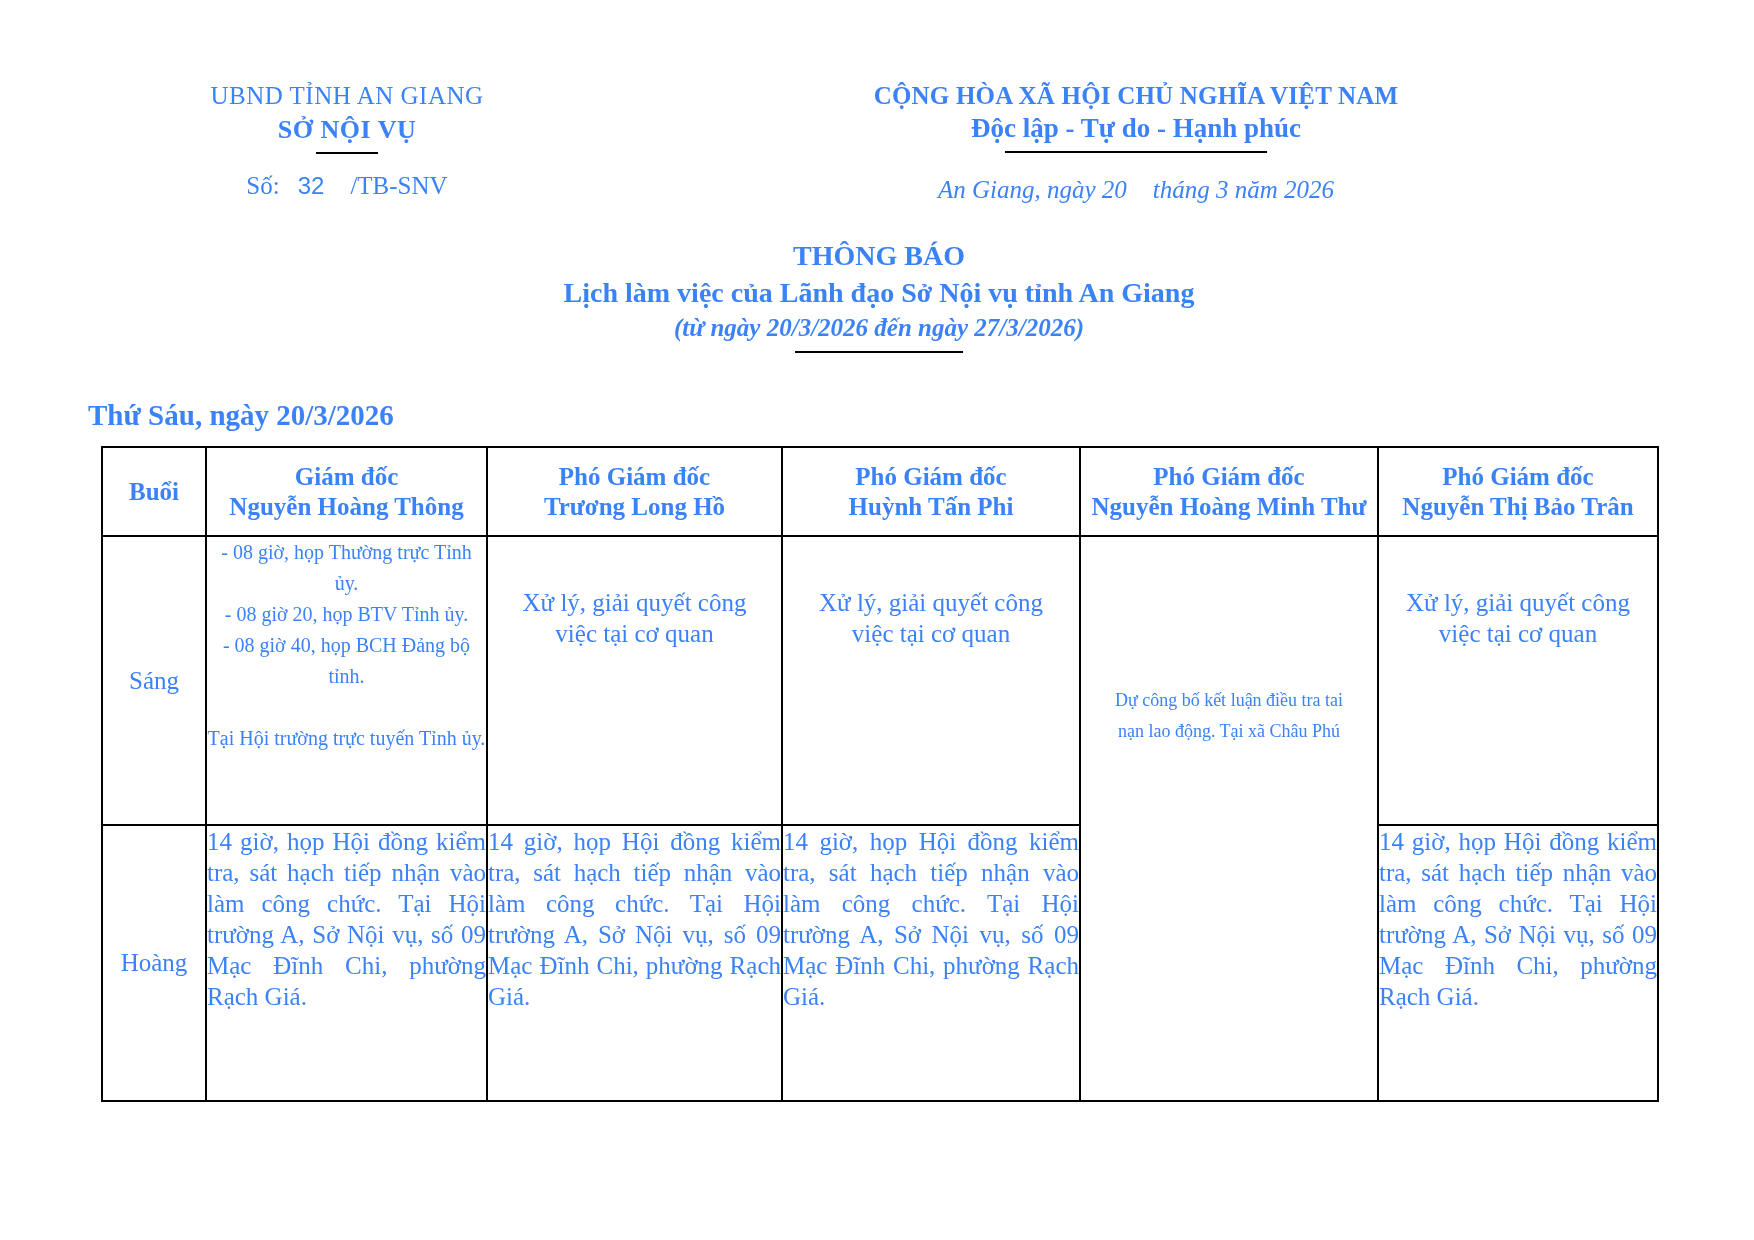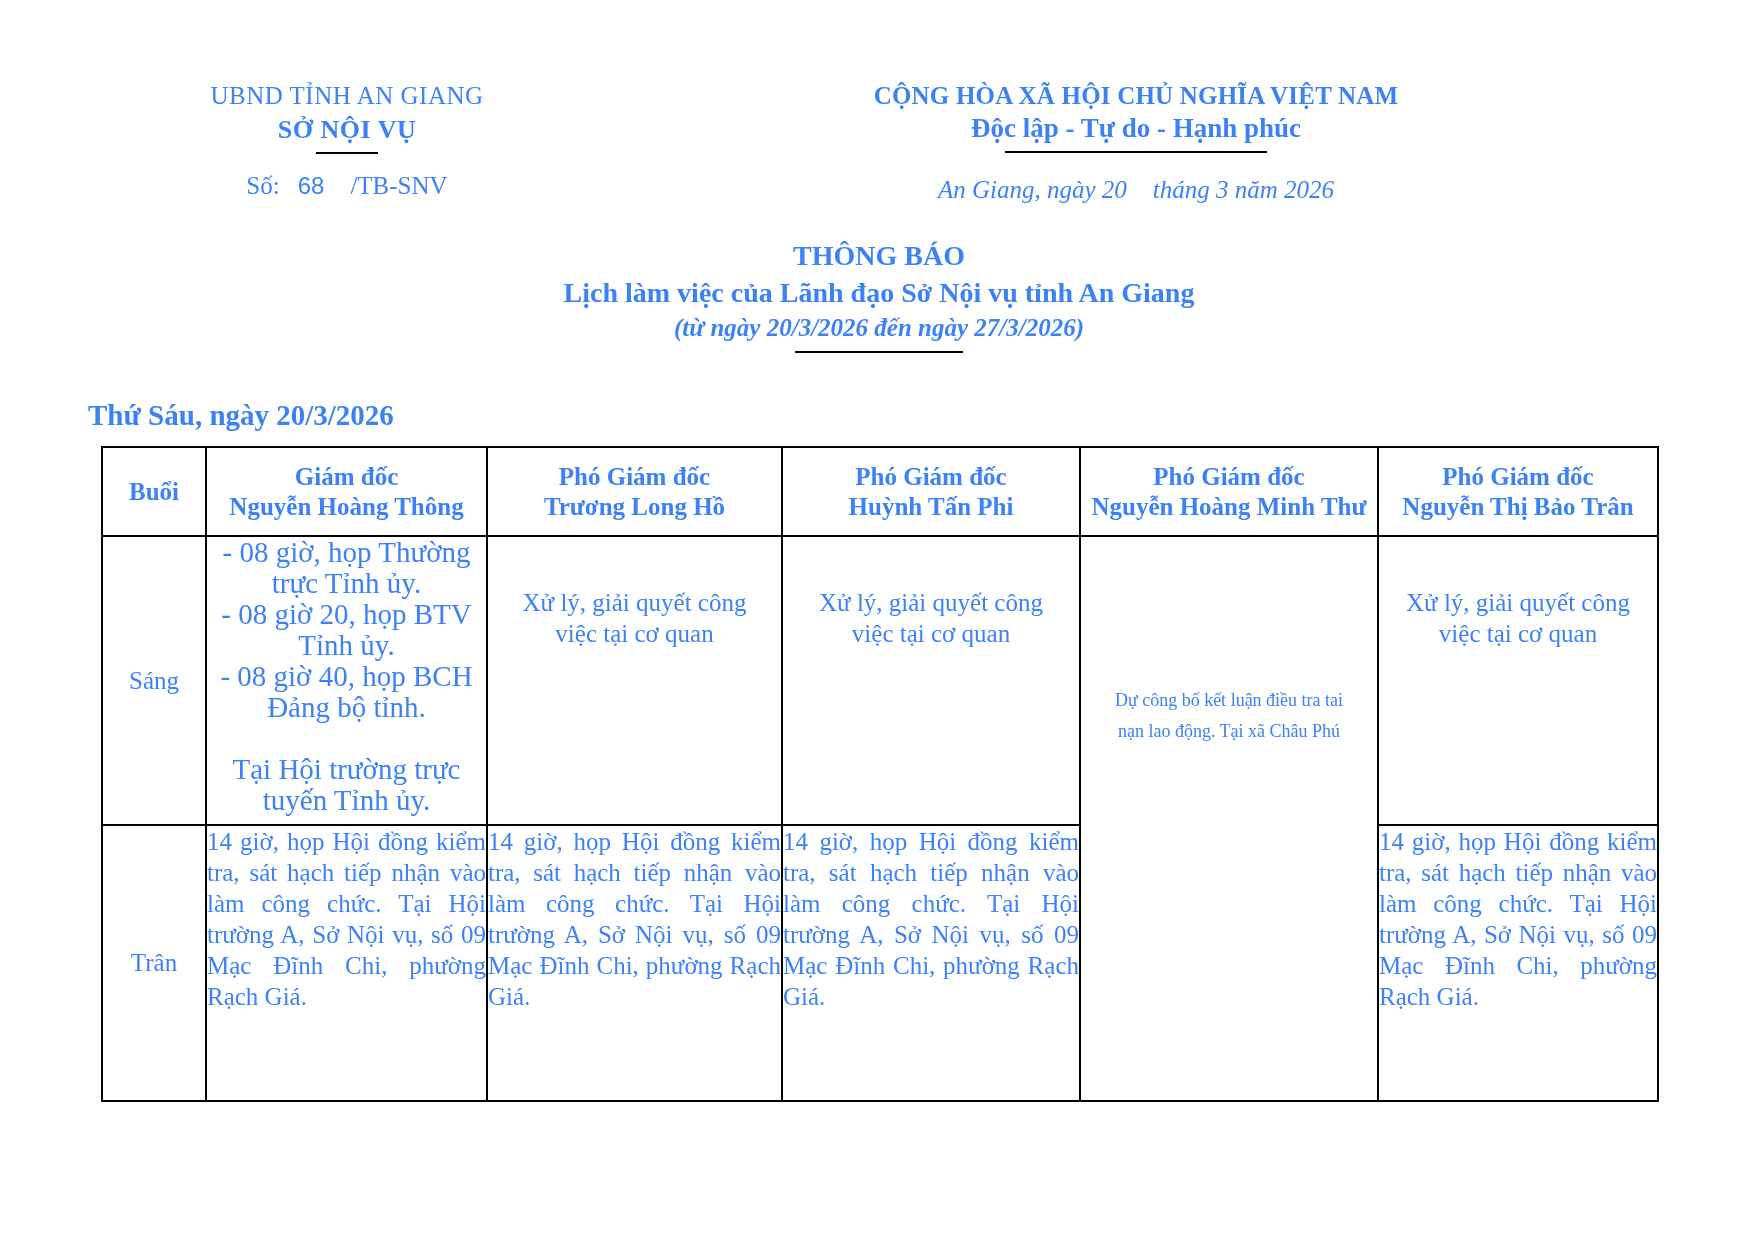--- a/index.html
+++ b/index.html
@@ -41,21 +41,21 @@
   .schedule th, .schedule td { border:2px solid #000; padding:0; }
   .schedule th {
     height:87px; font-size:25px; font-weight:bold; text-align:center;
     vertical-align:middle; white-space:pre-line; line-height:30px; padding:0 6px;
   }
   .cell-buoi { text-align:center; vertical-align:middle; font-size:25px; }
   .row-sang  td { height:287px; }
   .row-chieu td { height:274px; }
   .cell-sang-list {
     vertical-align:top; text-align:center; white-space:pre-line;
-    font-size:29px; line-height:31px; padding:13px 6px 0;
+    font-size:20px; line-height:31px; padding:13px 6px 0;
   }
   .cell-sang-mid { vertical-align:top; text-align:center; font-size:25px; line-height:31px; }
   .cell-sang-mid .inner { width:252px; margin:50px auto 0; }
   .cell-merged { vertical-align:top; text-align:center; font-size:18px; line-height:31px; }
   .cell-merged .inner { width:242px; margin:148px auto 0; }
   .cell-chieu {
     vertical-align:top; text-align:justify; font-size:25px; line-height:31px;
     padding:11px 9px 0 11px;
   }
 </style>
@@ -63,21 +63,21 @@
 <body>
 
 <div class="page">
 
   <div class="doc-header">
     <div class="hdr-left">
       <div class="org-parent">UBND TỈNH AN GIANG</div>
       <div class="org-name">SỞ NỘI VỤ</div>
       <div class="org-underline"></div>
       <div class="doc-number">
-        <span>Số:</span><span class="num">68</span><span class="suffix">/TB-SNV</span>
+        <span>Số:</span><span class="num">32</span><span class="suffix">/TB-SNV</span>
       </div>
     </div>
     <div class="hdr-right">
       <div class="motto1">CỘNG HÒA XÃ HỘI CHỦ NGHĨA VIỆT NAM</div>
       <div class="motto2">Độc lập - Tự do - Hạnh phúc</div>
       <div class="motto-underline"></div>
       <div class="place-date">
         <span>An Giang, ngày 20</span><span class="part2">tháng 3 năm 2026</span>
       </div>
     </div>
@@ -131,21 +131,21 @@
           <div class="inner">Xử lý, giải quyết công việc tại cơ quan</div>
         </td>
         <td class="cell-merged" rowspan="2">
           <div class="inner">Dự công bố kết luận điều tra tai nạn lao động. Tại xã Châu Phú</div>
         </td>
         <td class="cell-sang-mid">
           <div class="inner">Xử lý, giải quyết công việc tại cơ quan</div>
         </td>
       </tr>
       <tr class="row-chieu">
-        <td class="cell-buoi">Trân</td>
+        <td class="cell-buoi">Hoàng</td>
         <td class="cell-chieu">14 giờ, họp Hội đồng kiểm tra, sát hạch tiếp nhận vào làm công chức. Tại Hội trường A, Sở Nội vụ, số 09 Mạc Đĩnh Chi, phường Rạch Giá.</td>
         <td class="cell-chieu">14 giờ, họp Hội đồng kiểm tra, sát hạch tiếp nhận vào làm công chức. Tại Hội trường A, Sở Nội vụ, số 09 Mạc Đĩnh Chi, phường Rạch Giá.</td>
         <td class="cell-chieu">14 giờ, họp Hội đồng kiểm tra, sát hạch tiếp nhận vào làm công chức. Tại Hội trường A, Sở Nội vụ, số 09 Mạc Đĩnh Chi, phường Rạch Giá.</td>
         <td class="cell-chieu">14 giờ, họp Hội đồng kiểm tra, sát hạch tiếp nhận vào làm công chức. Tại Hội trường A, Sở Nội vụ, số 09 Mạc Đĩnh Chi, phường Rạch Giá.</td>
       </tr>
     </tbody>
   </table>
 
 </div>
 

